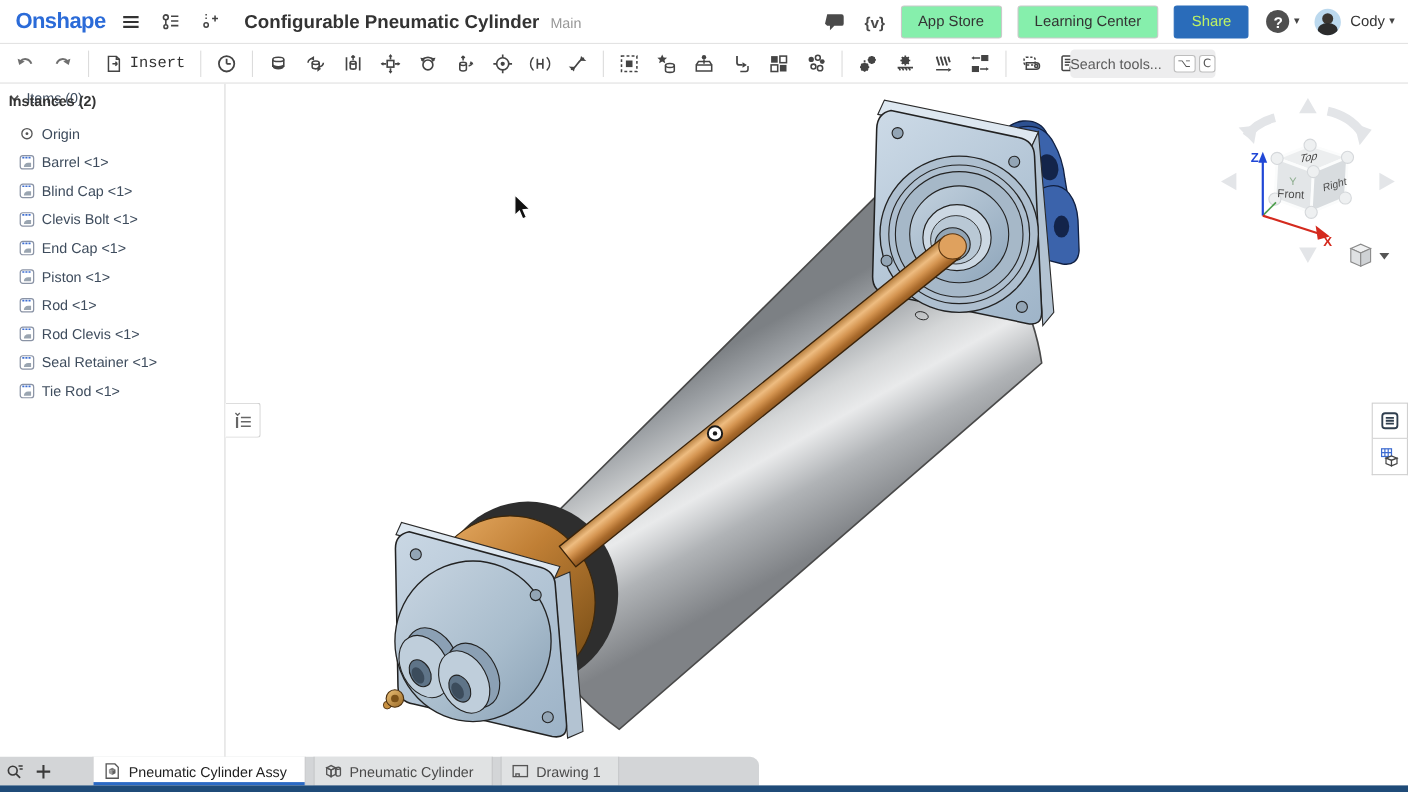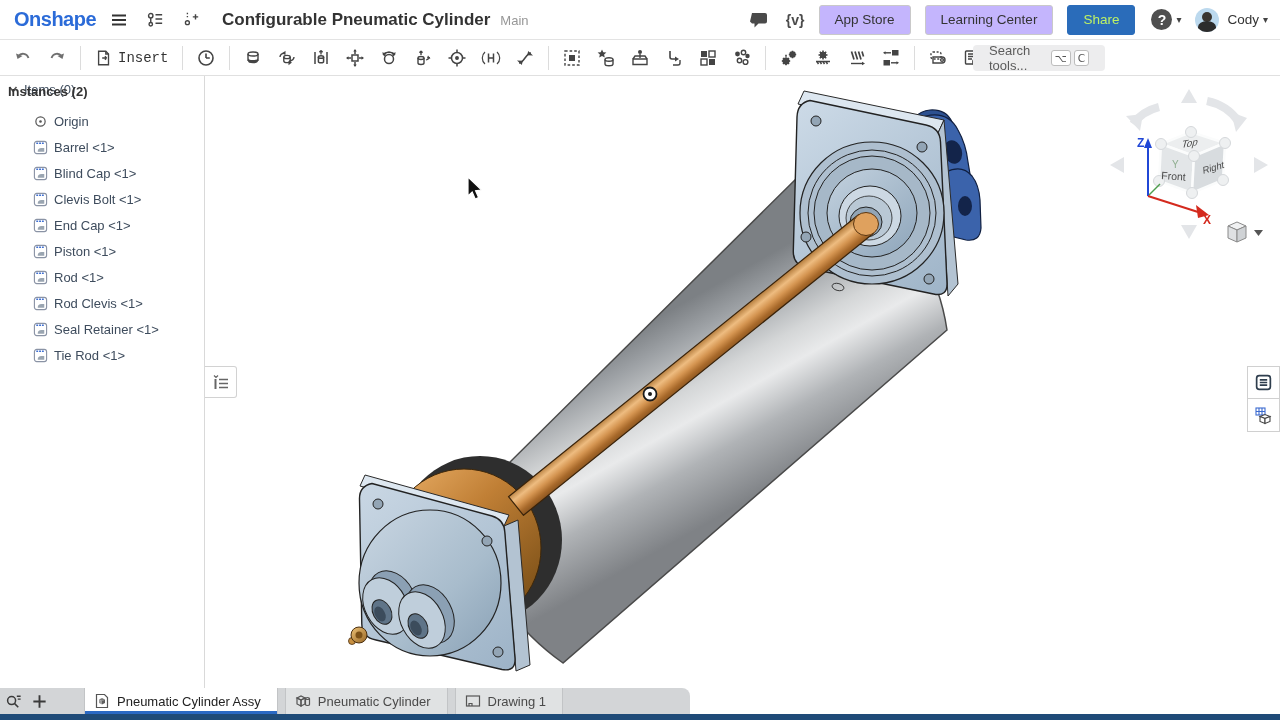--- a/index.html
+++ b/index.html
@@ -7,55 +7,55 @@
     font-family:"Liberation Sans","DejaVu Sans",sans-serif; }
 
   
   #header { position:absolute; left:0; top:0; width:1280px; height:40px; background:#fff;
     border-bottom:1px solid #e3e3e3; display:flex; align-items:center; z-index:30; }
   #logo { font-size:20px; font-weight:800; color:#2b6bd8; margin-left:14px; letter-spacing:-0.5px; }
   .hicon { width:26px; height:26px; display:flex; align-items:center; justify-content:center; margin-left:10px; cursor:pointer; }
   #doc-title { font-size:17px; font-weight:700; color:#333; margin-left:18px; white-space:nowrap; }
   #workspace { font-size:13px; color:#979797; margin-left:10px; margin-top:2px; }
   #header-right { margin-left:auto; display:flex; align-items:center; margin-right:12px; }
-  .hbtn { height:30px; border:1px solid #c9c9c9; border-radius:3px; background:#c4b5fd; color:#333;
+  .hbtn { height:30px; border:1px solid #c9c9c9; border-radius:3px; background:#86efac; color:#333;
     font-size:13.5px; padding:0 15px; margin-left:14px; display:flex; align-items:center; cursor:pointer; }
   #share-btn { background:#2a6cba; border-color:#2a6cba; color:#bef264; }
   #help-circle { width:21px; height:21px; border-radius:50%; background:#4f4f4f; color:#fff; font-weight:700;
     font-size:14px; display:flex; align-items:center; justify-content:center; margin-left:16px; cursor:pointer; }
   .caret { font-size:10px; color:#444; margin-left:4px; }
   #avatar { width:24px; height:24px; border-radius:50%; background:#bcd9ee; margin-left:14px; overflow:hidden; position:relative; cursor:pointer; }
   #avatar:before { content:""; position:absolute; left:7px; top:4px; width:10px; height:10px; border-radius:50%; background:#3a3530; }
   #avatar:after { content:""; position:absolute; left:3px; top:13px; width:18px; height:12px; border-radius:50% 50% 0 0; background:#2c2c2c; }
   #user-name { font-size:13.5px; color:#333; margin-left:8px; }
   #version-badge { font-size:14px; font-weight:700; color:#4a4a4a; margin-left:14px; }
 
   
   #toolbar { position:absolute; left:0; top:40px; width:1280px; height:36px; background:#fff;
     border-bottom:1px solid #e0e0e0; display:flex; align-items:center; padding-left:6px; z-index:29; }
   .tbtn { width:28px; height:28px; display:flex; align-items:center; justify-content:center; border-radius:3px;
     margin:0 3px; cursor:pointer; flex:none; }
   .tsep { width:1px; height:24px; background:#dcdcdc; margin:0 6px; flex:none; }
   #insert-btn { display:flex; align-items:center; padding:0 8px; height:28px; border-radius:3px; cursor:pointer; flex:none;font-family:Liberation Mono, monospace; }
   #insert-btn span { font-size:14px; color:#333; margin-left:5px; }
   #search-tools { position:absolute; left:973px; top:5px; width:132px; height:26px; background:#ededee;
-    border-radius:4px; display:flex; align-items:center; padding:0 16px; cursor:text; }
+    border-radius:4px; display:flex; align-items:center; padding:0 0; cursor:text; }
   #search-tools .ph { color:#5b5b5b; font-size:13px; flex:1; }
   .key { border:1px solid #bdbdbd; background:#fff; border-radius:3px; font-size:10.5px; color:#555;
     padding:1px 3px; margin-left:3px; line-height:12px; font-family:"DejaVu Sans",sans-serif; }
 
   
   #model-svg { position:absolute; left:0; top:0; width:1280px; height:720px; z-index:5; pointer-events:none; }
 
   
   #sidebar { position:absolute; left:0; top:76px; width:205px; height:614px; background:#fff;
     border-right:1px solid #d9d9d9; z-index:20; }
   #instances-header { position:absolute; left:8px; top:8px; font-size:13px; font-weight:700; color:#333; }
   #instance-list { position:absolute; left:0; top:32px; width:100%; }
-  .inst-row { height:26px; display:flex; align-items:center; padding-left:32px; cursor:pointer; }
+  .inst-row { height:26px; display:flex; align-items:center; padding-left:16px; cursor:pointer; }
   .inst-icon { width:16px; height:16px; margin-right:6px; display:flex; align-items:center; justify-content:center; }
   .inst-label { font-size:13px; color:#3e4c5d; white-space:nowrap; }
   .tree-section { height:26px; display:flex; align-items:center; padding-left:8px; cursor:pointer; }
   .tree-section svg { margin-right:6px; }
   .tree-section .inst-label { color:#3e4c5d; }
   #flyout-toggle { position:absolute; left:205px; top:366px; width:32px; height:32px; background:#fff;
     border:1px solid #d2d2d2; border-left:none; border-radius:0 3px 3px 0; display:flex; align-items:center;
     justify-content:center; z-index:21; cursor:pointer; }
 
   

